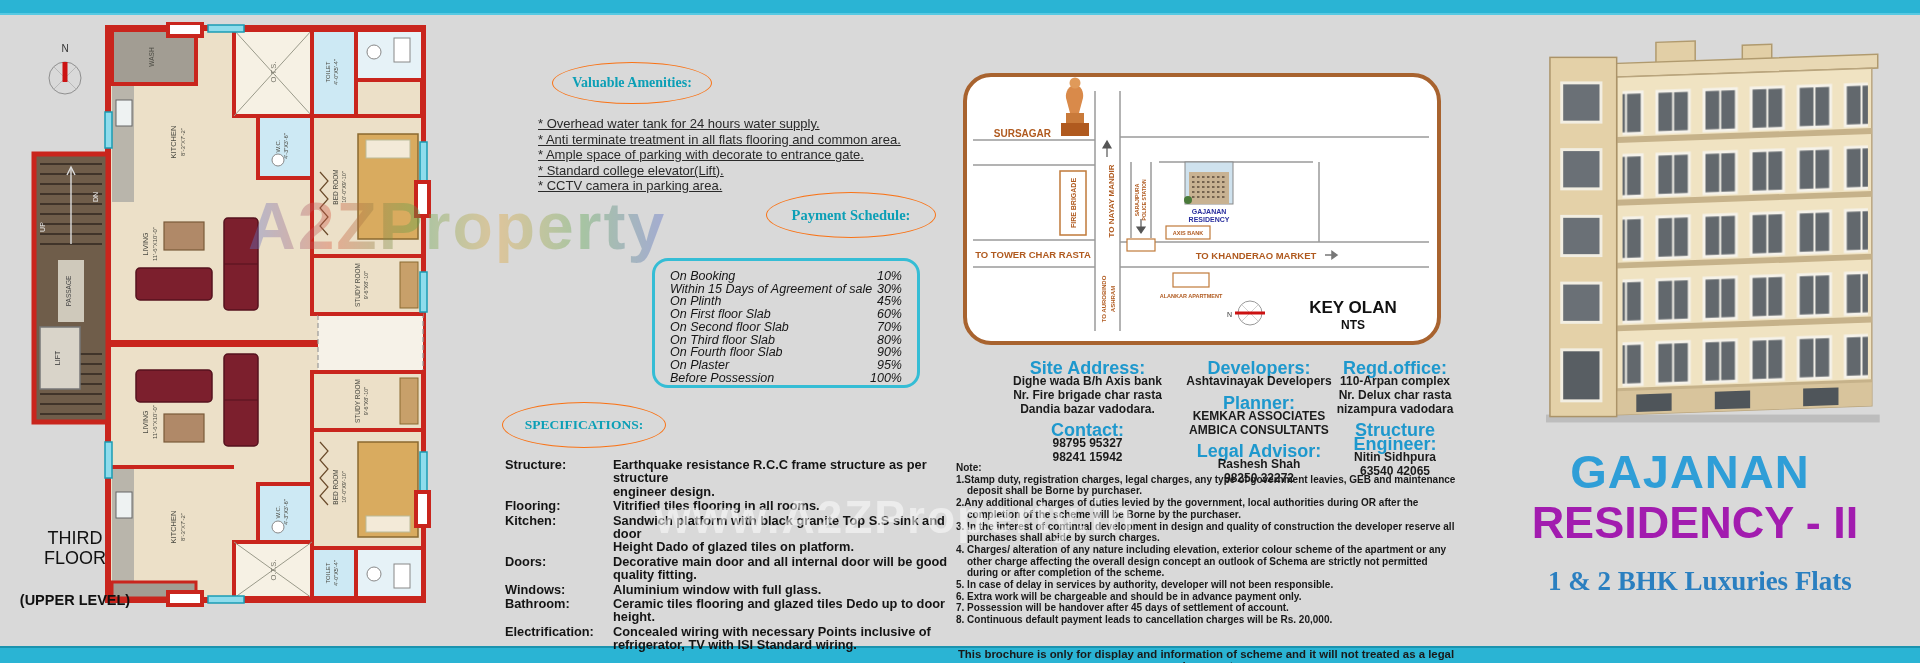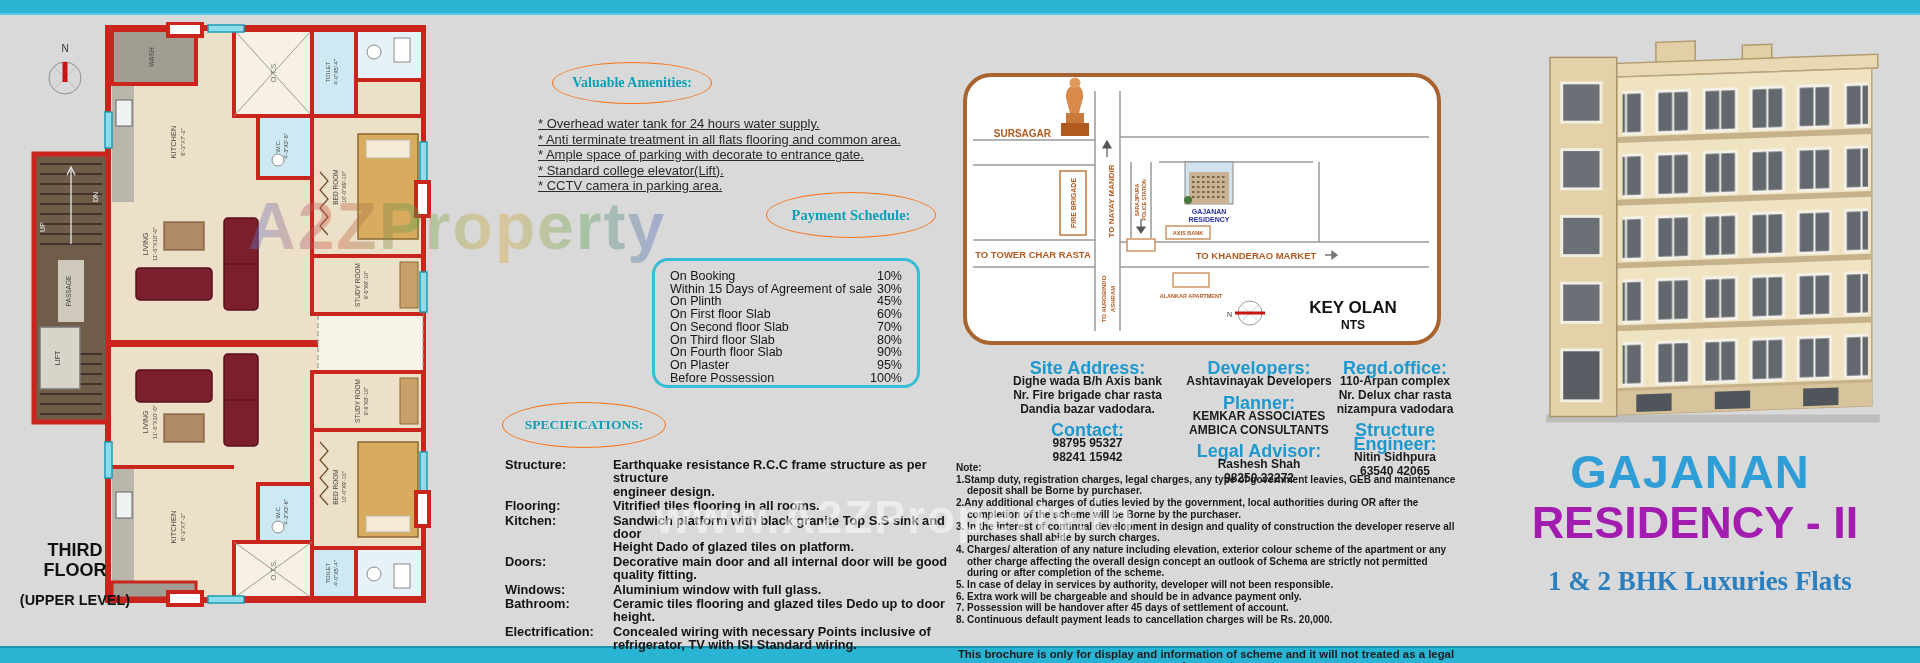--- a/index.html
+++ b/index.html
@@ -13,21 +13,21 @@
          display:flex;align-items:center;justify-content:center;
          font-family:"Liberation Serif",serif;font-weight:bold;color:#0c9fb6;}
   .pre{white-space:pre-line;}
 
   
   #amenities{position:absolute;left:538px;top:116px;width:400px;font-size:13px;color:#2a2a2a;line-height:15.5px;text-decoration:underline;}
 
   
   #paybox{position:absolute;left:652px;top:258px;width:268px;height:130px;border:3px solid #35bdd5;
           border-radius:16px;box-sizing:border-box;padding:9px 15px 6px 15px;}
-  .payrow{display:flex;justify-content:space-between;font-size:12.5px;line-height:12.7px;color:#161616;}
+  .payrow{display:flex;justify-content:space-between;font-size:12.5px;line-height:12.7px;color:#161616;font-style:italic;}
 
   
   #specs{position:absolute;left:505px;top:458px;width:468px;}
   .specrow{display:flex;font-size:12.8px;font-weight:bold;color:#141414;line-height:13.4px;margin-bottom:1px;}
   .speclabel{width:108px;flex:none;}
   .specval{flex:1;white-space:pre-line;}
 
   
   .ccol{position:absolute;text-align:center;}
   #col1{left:995px;top:354px;width:185px;}
@@ -44,22 +44,22 @@
 
   
   #brand-t1{position:absolute;left:1520px;top:444px;width:340px;text-align:center;
             font-size:47px;font-weight:bold;color:#2f9ed7;letter-spacing:1px;}
   #brand-t2{position:absolute;left:1495px;top:497px;width:400px;text-align:center;
             font-size:45px;font-weight:bold;color:#a21caf;}
   #brand-t3{position:absolute;left:1505px;top:566px;width:390px;text-align:center;
             font-family:"Liberation Serif",serif;font-size:27px;font-weight:bold;color:#2a7fc0;}
 
   
-  #floor-title{position:absolute;left:10px;top:540px;width:130px;text-align:center;
-               font-size:18px;font-weight:bold;line-height:20px;color:#111;white-space:pre-line;}
+  #floor-title{position:absolute;left:10px;top:528px;width:130px;text-align:center;
+               font-size:18px;font-weight:normal;line-height:20px;color:#111;white-space:pre-line;}
   #floor-sub{position:absolute;left:0px;top:592px;width:150px;text-align:center;
              font-size:14.5px;font-weight:bold;color:#111;}
 
   
   #wm-mid{position:absolute;left:248px;top:188px;font-size:66px;font-weight:bold;opacity:.38;
           background:linear-gradient(90deg,#5b79d6,#d8593f,#58a44c,#e2a63b,#58a44c,#4f63c8);
           -webkit-background-clip:text;background-clip:text;color:transparent;letter-spacing:2px;}
   #wm-bot{position:absolute;left:655px;top:490px;font-size:46px;font-weight:bold;
           color:rgba(252,252,252,.55);letter-spacing:2px;}
 

